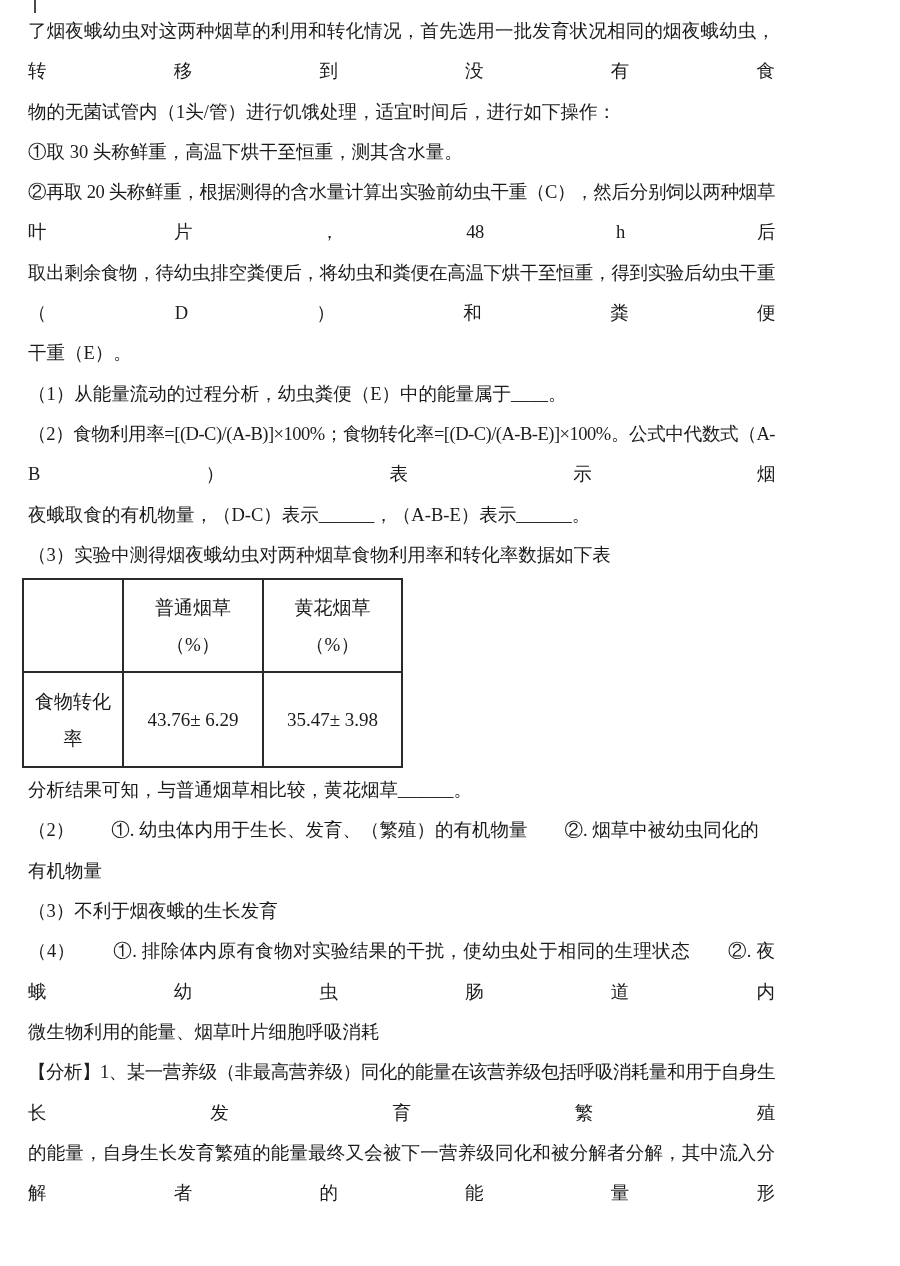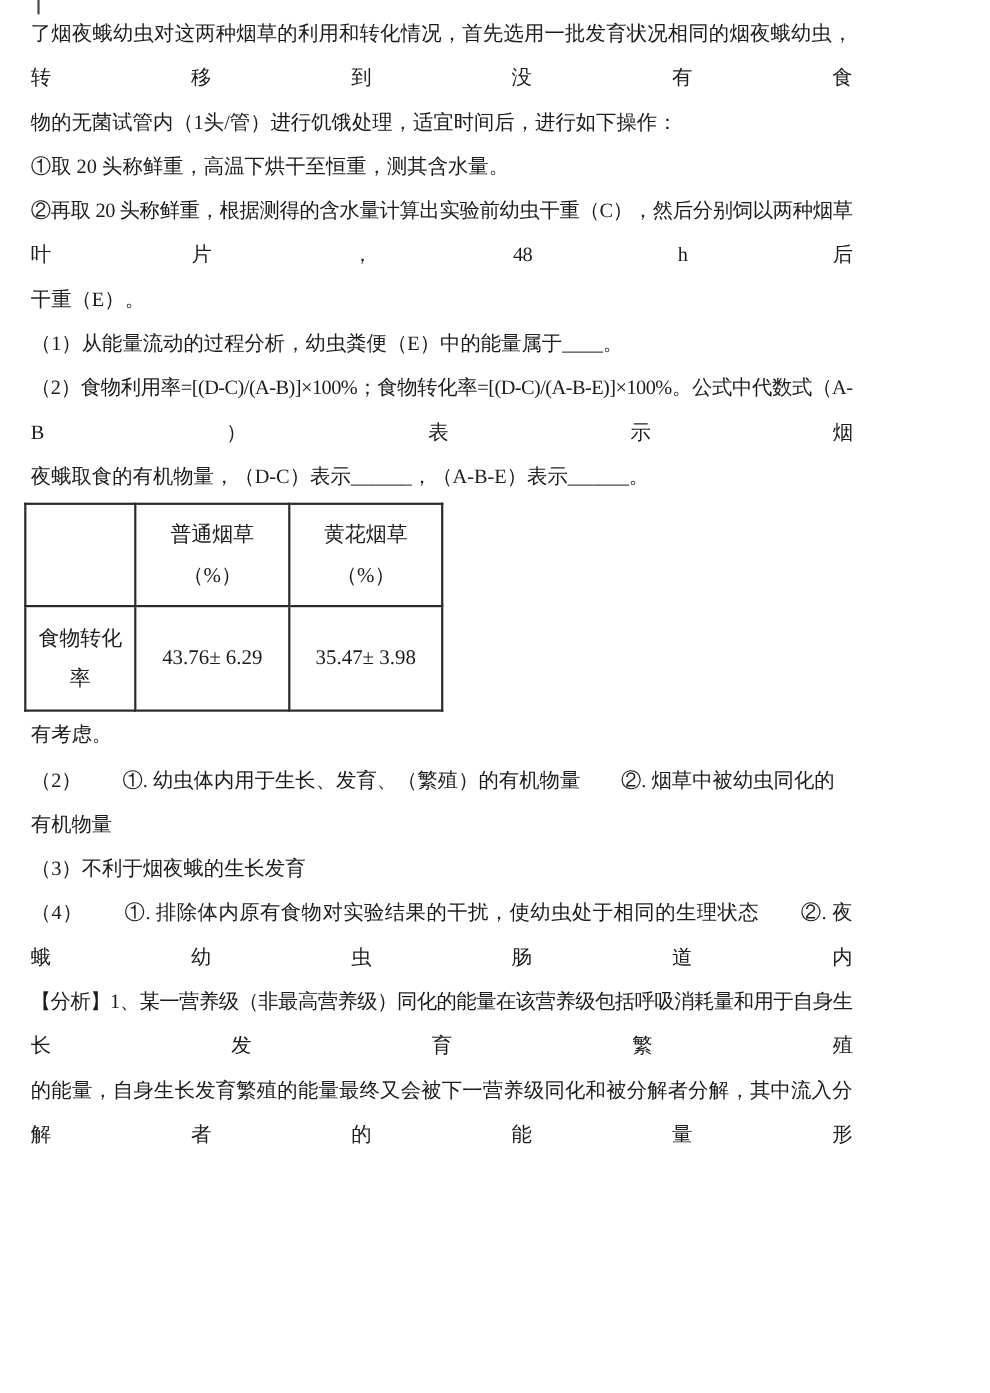--- a/index.html
+++ b/index.html
@@ -60,26 +60,28 @@
   tr.r2   { height: 95px; }
 </style>
 </head>
 <body>
 
 <div class="page">
   <div class="stray"></div>
 
   <div class="line j">了烟夜蛾幼虫对这两种烟草的利用和转化情况，首先选用一批发育状况相同的烟夜蛾幼虫，转移到没有食</div>
   <div class="line">物的无菌试管内（1头/管）进行饥饿处理，适宜时间后，进行如下操作：</div>
-  <div class="line">①取 20 头称鲜重，高温下烘干至恒重，测其含水量。</div>
+  <div class="line">①取 30 头称鲜重，高温下烘干至恒重，测其含水量。</div>
   <div class="line j fit">②再取 20 头称鲜重，根据测得的含水量计算出实验前幼虫干重（C），然后分别饲以两种烟草叶片，48 h 后</div>
+  <div class="line j fit">取出剩余食物，待幼虫排空粪便后，将幼虫和粪便在高温下烘干至恒重，得到实验后幼虫干重（D）和粪便</div>
   <div class="line">干重（E）。</div>
   <div class="line">（1）从能量流动的过程分析，幼虫粪便（E）中的能量属于____。</div>
   <div class="line j fit">（2）食物利用率=[(D-C)/(A-B)]×100%；食物转化率=[(D-C)/(A-B-E)]×100%。公式中代数式（A-B）表示烟</div>
   <div class="line">夜蛾取食的有机物量，（D-C）表示______，（A-B-E）表示______。</div>
+  <div class="line">（3）实验中测得烟夜蛾幼虫对两种烟草食物利用率和转化率数据如下表</div>
 
   <table class="data">
     <colgroup>
       <col style="width:100px">
       <col style="width:140px">
       <col style="width:139px">
     </colgroup>
     <tbody>
       <tr class="hdr">
         <td></td>
@@ -87,20 +89,21 @@
         <td>黄花烟草（%）</td>
       </tr>
       <tr class="r2">
         <td>食物转化率</td>
         <td>43.76± 6.29</td>
         <td>35.47± 3.98</td>
       </tr>
     </tbody>
   </table>
 
-  <div class="line">有考虑。</div>
+  <div class="line">分析结果可知，与普通烟草相比较，黄花烟草______。</div>
   <div class="line">（2）　　①. 幼虫体内用于生长、发育、（繁殖）的有机物量　　②. 烟草中被幼虫同化的有机物量</div>
   <div class="line">（3）不利于烟夜蛾的生长发育</div>
   <div class="line j">（4）　　①. 排除体内原有食物对实验结果的干扰，使幼虫处于相同的生理状态　　②. 夜蛾幼虫肠道内</div>
+  <div class="line">微生物利用的能量、烟草叶片细胞呼吸消耗</div>
   <div class="line j fit">【分析】1、某一营养级（非最高营养级）同化的能量在该营养级包括呼吸消耗量和用于自身生长发育繁殖</div>
   <div class="line j">的能量，自身生长发育繁殖的能量最终又会被下一营养级同化和被分解者分解，其中流入分解者的能量形</div>
 
 </div>
 
 </body></html>

